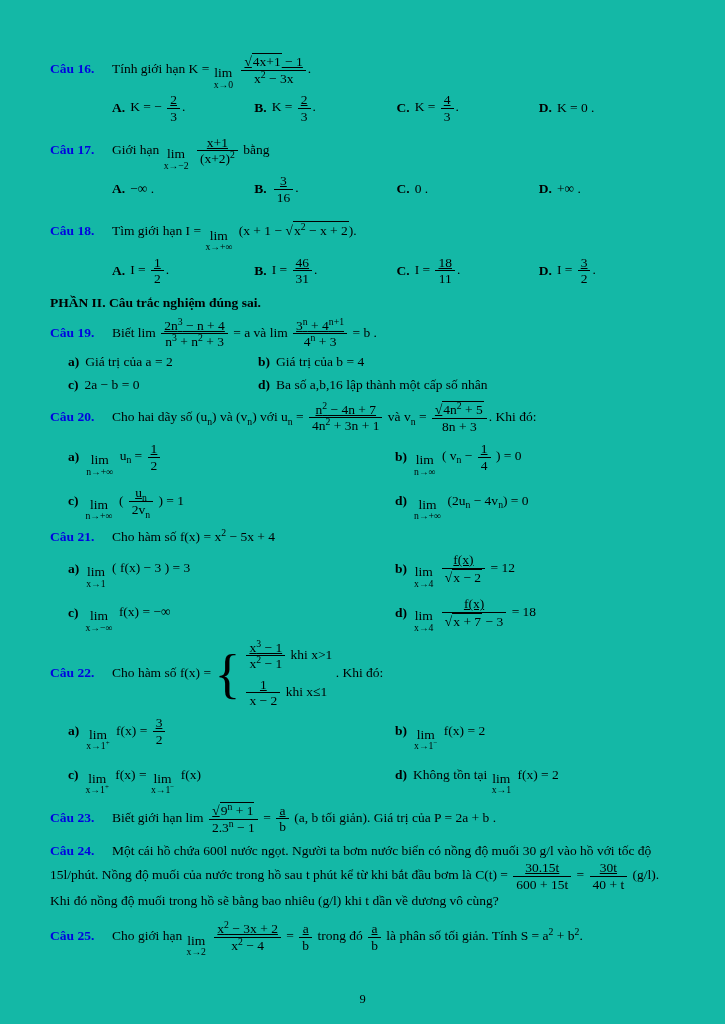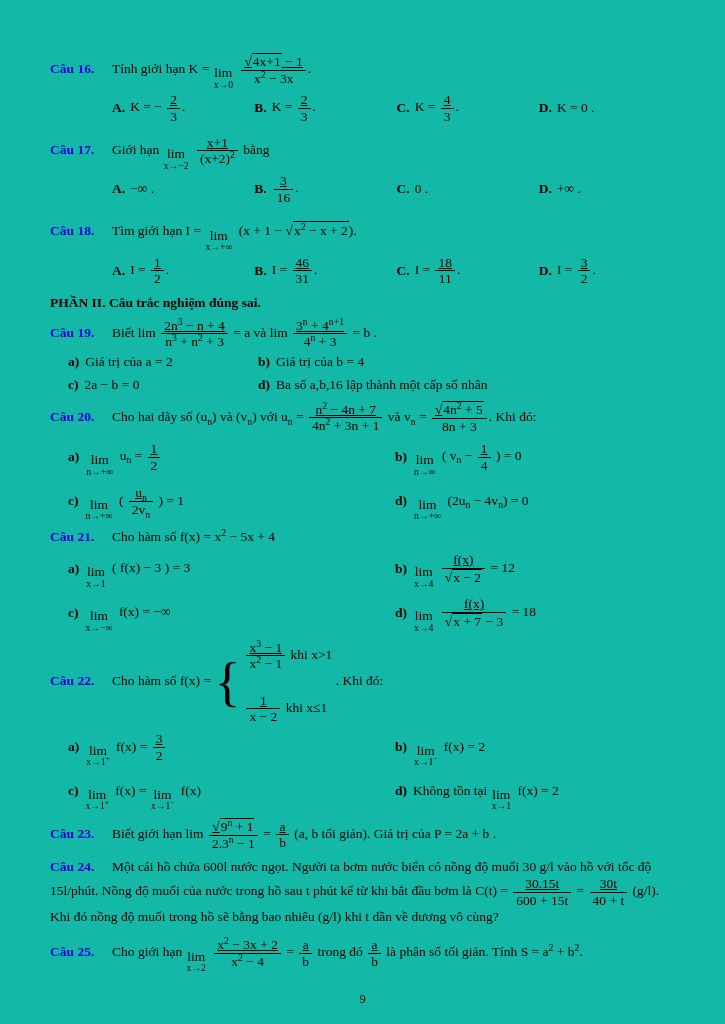--- a/index.html
+++ b/index.html
@@ -25,21 +25,21 @@
   .frac .num { display: block; border-bottom: 1px solid #000; padding: 0 3px; text-decoration: underline; }
   .frac .den { display: block; padding: 0 3px; }
   .sqrt { white-space: nowrap; }
   .sqrt .vinc { border-top: 1px solid #000; display: inline-block; padding: 0 1px; }
   .lim { display: inline-block; vertical-align: middle; text-align: center; margin: 16px 3px 0 1px; line-height: 1; }
   .lim .limword { display: block; }
   .lim .limsub { display: block; font-size: 0.72em; }
   sup, sub { font-size: 0.72em; line-height: 0; }
   .cases { display: inline-flex; align-items: center; vertical-align: middle; }
   .cases .brace { font-size: 4em; line-height: 0.72; font-weight: 400; margin-right: 4px; }
-  .cases .clines { display: inline-flex; flex-direction: column; gap: 21px; text-align: left; }
+  .cases .clines { display: inline-flex; flex-direction: column; gap: 5px; text-align: left; }
   .page-num { position: absolute; bottom: 16px; left: 0; right: 0; text-align: center; font-size: 12.5px; }
 </style>
 </head>
 <body>
 
 <div class="page">
 
   <div class="question">
     <div class="q-head">
       <span class="q-label">Câu 16.</span><span class="q-stem">Tính giới hạn K = <span class="lim"><span class="limword">lim</span><span class="limsub">x→0</span></span> <span class="frac"><span class="num"><span class="sqrt"><span class="rad">√</span><span class="vinc">4x+1</span></span> − 1</span><span class="den">x<sup>2</sup> − 3x</span></span>.</span>

